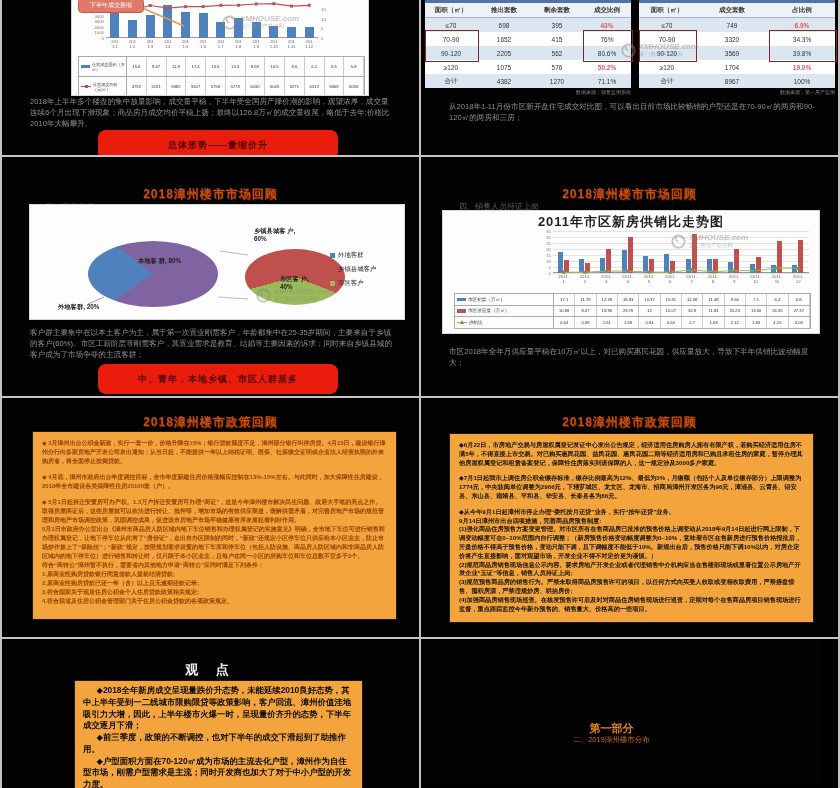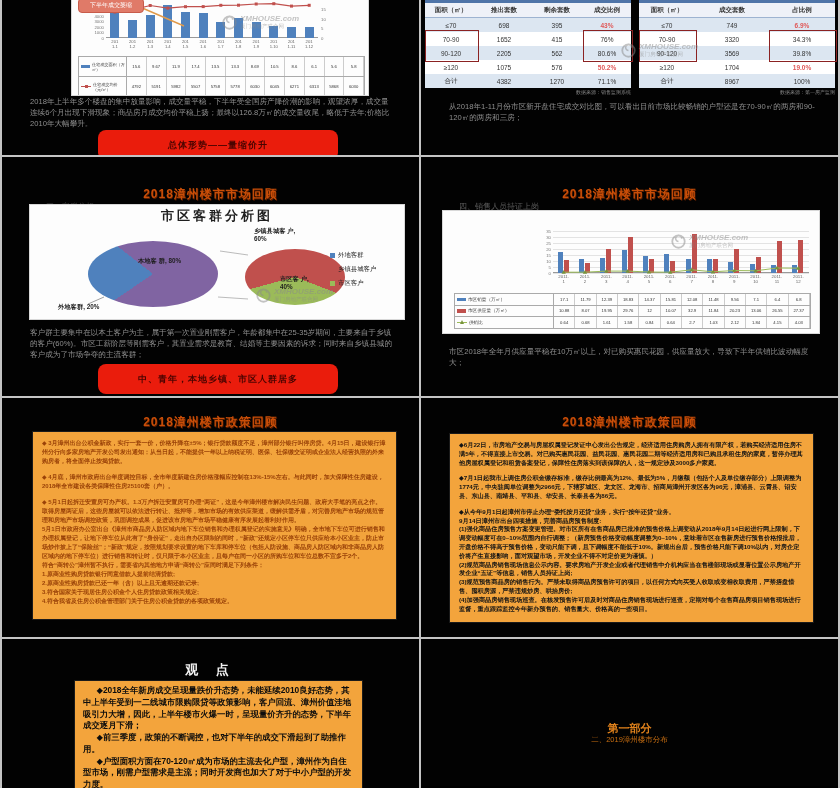--- a/index.html
+++ b/index.html
@@ -332,21 +332,20 @@
           <span class="wm-l2">厦门房地产联合网</span>
         </span>
     </div>
     <div class="para" style="left:28px;top:101px;width:366px">从2018年1-11月份市区新开盘住宅成交对比图，可以看出目前市场比较畅销的户型还是在70-90㎡的两房和90-120㎡的两房和三房；</div>
   </div>
 
   <div class="cell" id="c3" style="left:2px;top:157px;height:239px">
     <div class="slide-title" style="top:29px">2018漳州楼市市场回顾</div>
     <div class="section-label" style="left:44px;top:44px">三、客群分析</div>
     <div class="whitebox" style="left:28px;top:48px;width:374px;height:114px">
-      <div style="position:absolute;left:0;top:2px;width:100%;text-align:center;font-size:13px;font-weight:bold;color:#1f1f1f;letter-spacing:3px">市区客群分析图</div>
       <svg width="374" height="114" style="position:absolute;left:0;top:0;pointer-events:none">
         <line x1="190" y1="46" x2="218" y2="50" stroke="#aaa" stroke-width="0.8"></line>
         <line x1="188" y1="92" x2="218" y2="94" stroke="#aaa" stroke-width="0.8"></line>
         <line x1="74" y1="92" x2="58" y2="99" stroke="#888" stroke-width="0.8"></line>
       </svg>
       <div class="pie" id="s3-pie1" style="left: 58px; top: 36px; width: 130px; height: 66px; background: conic-gradient(rgb(128, 100, 162) 0deg, rgb(128, 100, 162) 236deg, rgb(79, 129, 189) 236deg, rgb(79, 129, 189) 308deg, rgb(128, 100, 162) 308deg, rgb(128, 100, 162) 360deg);"></div>
       <div class="pie" id="s3-pie2" style="left: 215px; top: 44px; width: 100px; height: 56px; background: conic-gradient(rgb(192, 80, 77) 0deg, rgb(192, 80, 77) 111deg, rgb(155, 187, 89) 111deg, rgb(155, 187, 89) 255deg, rgb(192, 80, 77) 255deg, rgb(192, 80, 77) 360deg);"></div>
       <div class="pielab" style="left:108px;top:52px;width:44px">本地客 群, 80%</div>
       <div class="pielab" style="left:28px;top:98px">外地客群, 20%</div>
       <div class="pielab" style="left:224px;top:22px;width:54px">乡镇县城客 户, 60%</div>
@@ -377,20 +376,21 @@
       </div>
     </div>
     <div class="para" style="left:28px;top:170px;width:366px">客户群主要集中在以本土客户为主，属于第一次置业刚需客户，年龄都集中在25-35岁期间，主要来自于乡镇的客户(60%)。市区工薪阶层等刚需客户，其置业需求是教育、结婚等主要因素的诉求；同时来自乡镇县城的客户成为了市场争夺的主流客群；</div>
     <div class="banner" style="top:207px">中、青年，本地乡镇、市区人群居多</div>
   </div>
 
   <div class="cell" id="c4" style="left:421px;top:157px;height:239px">
     <div class="slide-title" style="top:29px">2018漳州楼市市场回顾</div>
     <div class="section-label" style="left:38px;top:44px;color:#5a5a5a">四、销售人员持证上岗</div>
     <div class="whitebox" style="left:22px;top:54px;width:376px;height:122px">
+      <div style="position:absolute;left:0;top:2px;width:100%;text-align:center;font-size:13px;font-weight:bold;color:#1f1f1f;letter-spacing:1px">2011年市区新房供销比走势图</div>
       <div id="s4-ylabels" style="position:absolute;left:94px;top:20px;width:14px;height:42px">
           <div class="axis-label" style="top: -2.5px;">35</div>
           <div class="axis-label" style="top: 3.5px;">30</div>
           <div class="axis-label" style="top: 9.5px;">25</div>
           <div class="axis-label" style="top: 15.5px;">20</div>
           <div class="axis-label" style="top: 21.5px;">15</div>
           <div class="axis-label" style="top: 27.5px;">10</div>
           <div class="axis-label" style="top: 33.5px;">5</div>
           <div class="axis-label" style="top: 39.5px;">0</div>
         </div>
@@ -595,19 +595,19 @@
 
   <div class="cell" id="c7" style="left:2px;top:639px;height:149px">
     <div class="slide-title" style="top:22px;color:#f2f2f2;font-size:13px;letter-spacing:7px;text-shadow:none">观  点</div>
     <div class="obox" id="s7box" style="left:72px;top:41px;width:289px;height:160px">
         <p>◆2018全年新房成交呈现量跌价升态势，未能延续2010良好态势，其中上半年受到一二线城市限购限贷等政策影响，客户回流、漳州价值洼地吸引力大增，因此，上半年楼市火爆一时，呈现量价齐升的态势，下半年成交逐月下滑；</p>
         <p>◆前三季度，政策的不断调控，也对下半年的成交下滑起到了助推作用。</p>
         <p>◆户型面积方面在70-120㎡成为市场的主流去化户型，漳州作为自住型市场，刚需户型需求是主流；同时开发商也加大了对于中小户型的开发力度。</p>
       </div>
   </div>
 
-  <div class="cell" id="c8" style="left:421px;top:639px;height:147px">
+  <div class="cell" id="c8" style="left:403px;top:639px;height:147px">
     <div id="s8" style="position:absolute;left:0;top:0;width:100%;height:100%">
       <div class="part-title" style="top:82px">第一部分</div>
       <div class="part-sub" style="top:96px">二、2019漳州楼市分布</div>
     </div>
   </div>
 </div>
 
 </body></html>

